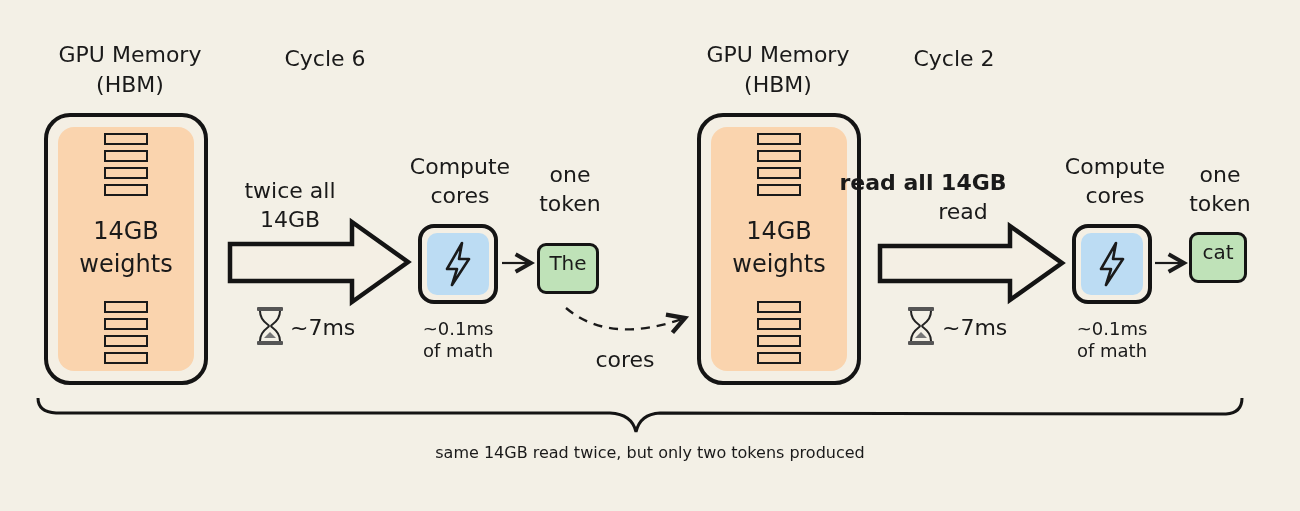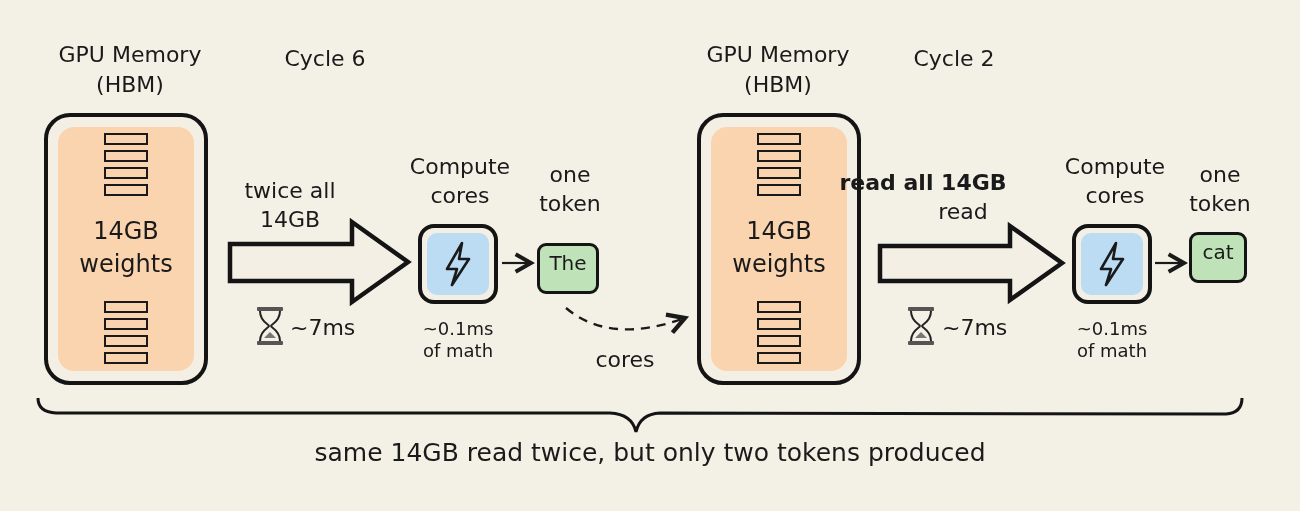--- a/index.html
+++ b/index.html
@@ -138,13 +138,13 @@
       </marker>
   </defs>
   <path d="M230 244 L352 244 L352 222 L408 262 L352 302 L352 281 L230 281 Z" fill="#f4efe4" stroke="#141414" stroke-width="4.5" stroke-linejoin="miter"></path>
   <path d="M880 246 L1010 246 L1010 226 L1062 263 L1010 300 L1010 281 L880 281 Z" fill="#f4efe4" stroke="#141414" stroke-width="4.5" stroke-linejoin="miter"></path>
   <line x1="502" y1="263" x2="531" y2="263" stroke="#1a1a1a" stroke-width="2.2" marker-end="url(#ah)"></line>
   <line x1="1155" y1="263" x2="1184" y2="263" stroke="#1a1a1a" stroke-width="2.2" marker-end="url(#ah)"></line>
   <path d="M566 308 Q 610 345 685 318" fill="none" stroke="#1a1a1a" stroke-width="2.4" stroke-dasharray="9 7" marker-end="url(#ah)"></path>
   <path d="M38 398 Q38 412 56 413 L610 413 Q632 414 636 432 Q640 414 660 413 L1226 414 Q1242 413 1242 398" fill="none" stroke="#141414" stroke-width="3"></path>
 </svg>
 
-<div class="txt" style="left:200px;top:438px;width:900px;font-size:25px;">same 14GB read twice, but only two tokens produced</div>
+<div class="txt" style="left:200px;top:438px;width:900px;font-size:16px;">same 14GB read twice, but only two tokens produced</div>
 
 </body></html>

